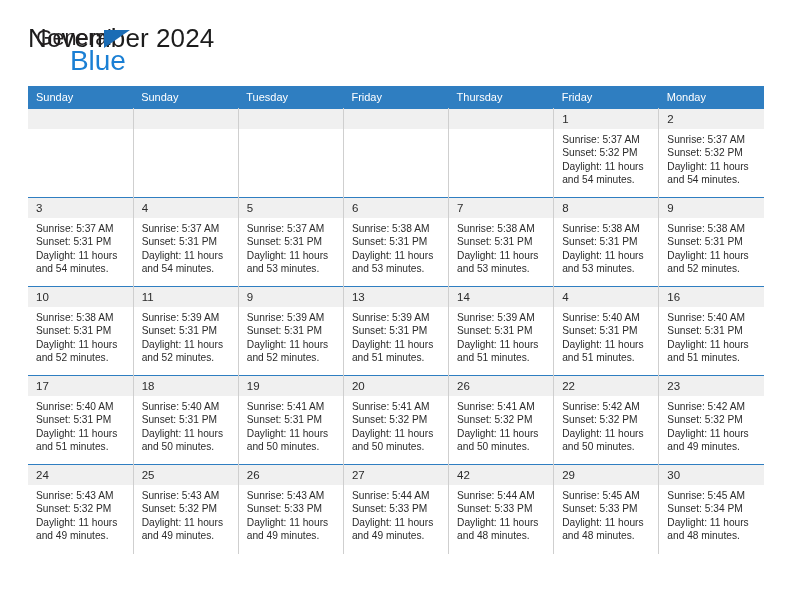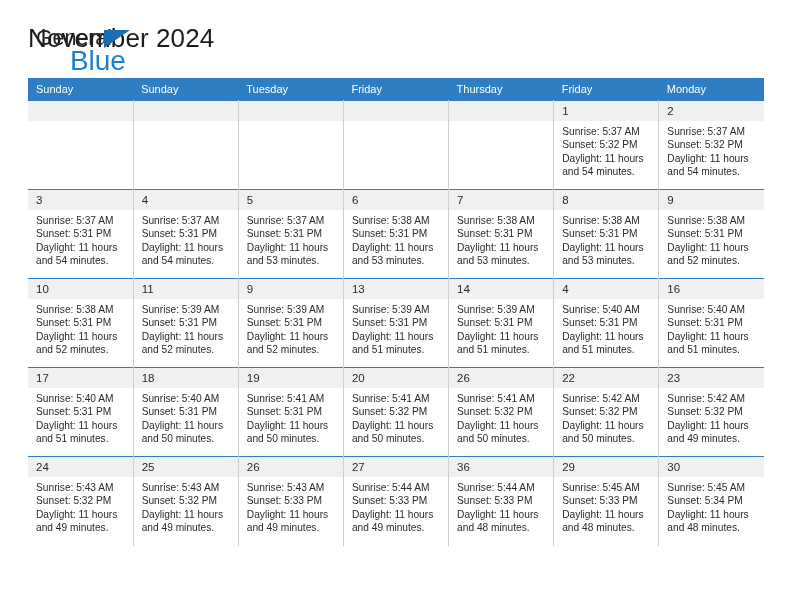--- a/index.html
+++ b/index.html
@@ -66,21 +66,21 @@
     font-size: 14.5px;
     color: #2b2b2b;
     margin: 7px 0 0 0;
     font-weight: normal;
     line-height: 1.15;
   }
 
   
   .calendar {
     width: 736px;
-    margin: 4px 0 0 0;
+    margin: 12px 0 0 0;
     border-collapse: collapse;
     table-layout: fixed;
   }
   .calendar th {
     background: #2f7ec1;
     color: #ffffff;
     font-size: 11px;
     font-weight: normal;
     text-align: left;
     padding: 5px 0 5px 8px;
@@ -412,21 +412,21 @@
           <td>
             <span class="daynum">27</span>
             <div class="cell-body">
               <div>Sunrise: 5:44 AM</div>
               <div>Sunset: 5:33 PM</div>
               <div>Daylight: 11 hours</div>
               <div>and 49 minutes.</div>
             </div>
           </td>
           <td>
-            <span class="daynum">36</span>
+            <span class="daynum">42</span>
             <div class="cell-body">
               <div>Sunrise: 5:44 AM</div>
               <div>Sunset: 5:33 PM</div>
               <div>Daylight: 11 hours</div>
               <div>and 48 minutes.</div>
             </div>
           </td>
           <td>
             <span class="daynum">29</span>
             <div class="cell-body">

